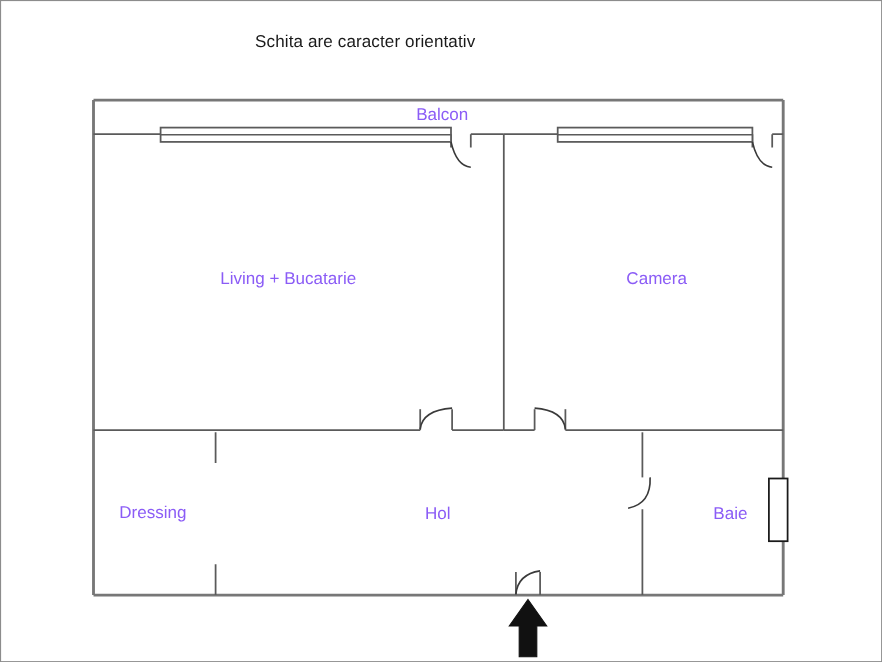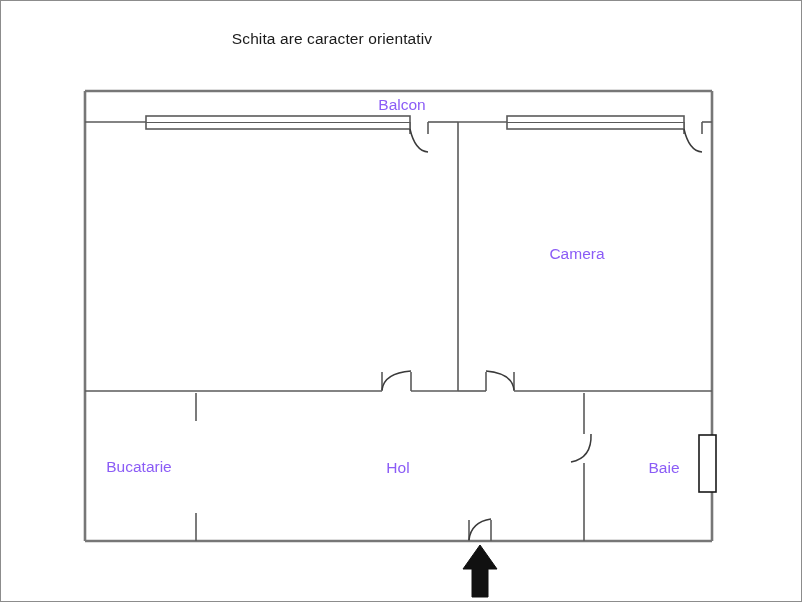--- a/index.html
+++ b/index.html
@@ -39,21 +39,21 @@
   }
   .room-label {
     position: absolute;
     font-size: 15.5px;
     color: #8b5cf6;
     white-space: nowrap;
     transform: translate(-50%, -50%);
   }
   #label-balcon  { left: 401px; top: 104px; }
   #label-living  { left: 261px; top: 253px; }
-  #label-camera  { left: 576px; top: 253px; }
+  #label-camera  { left: 596px; top: 253px; }
   #label-dressing{ left: 138px; top: 466px; }
   #label-hol     { left: 397px; top: 467px; text-align: center; }
   #label-baie    { left: 643px; top: 467px; margin-left: 20px; }
 </style>
 </head>
 <body>
 
 <div id="page">
 
   <div id="plan-title">Schita are caracter orientativ</div>
@@ -119,18 +119,19 @@
       <path d="M 590 433 Q 591 457 570 461"></path>
       <path d="M 468 539 Q 470 521 490 518"></path>
     </g>
 
     <rect x="698" y="434" width="17" height="57" fill="#ffffff" stroke="#1a1a1a" stroke-width="1.6"></rect>
 
     <path d="M 479 544 L 496 568 L 487 568 L 487 596 L 471 596 L 471 568 L 462 568 Z" fill="#111111" stroke="#111111" stroke-width="1"></path>
   </svg>
 
   <div class="room-label" id="label-balcon">Balcon</div>
+  <div class="room-label" id="label-living">Living + Bucatarie</div>
   <div class="room-label" id="label-camera">Camera</div>
-  <div class="room-label" id="label-dressing">Bucatarie</div>
+  <div class="room-label" id="label-dressing">Dressing</div>
   <div class="room-label" id="label-hol">Hol</div>
   <div class="room-label" id="label-baie">Baie</div>
 
 </div>
 
 </body></html>

